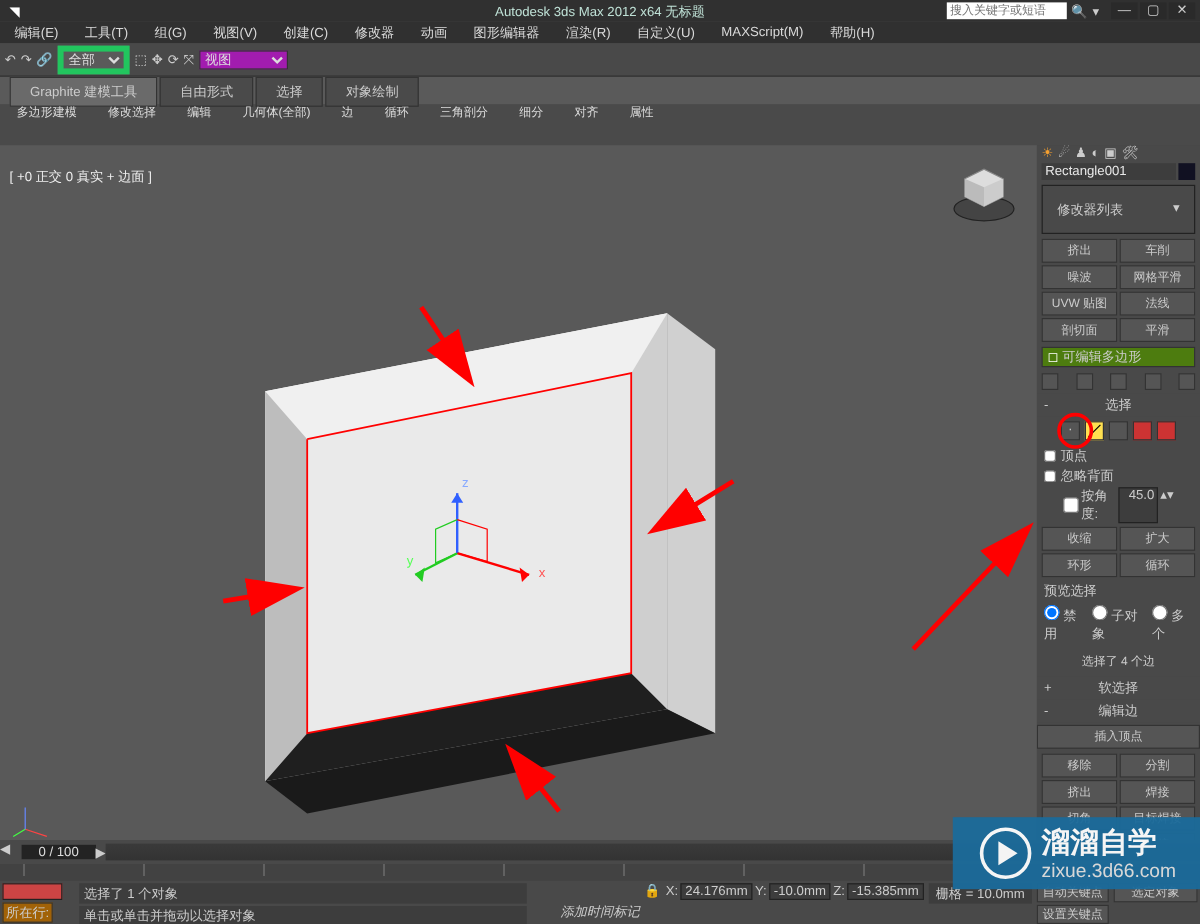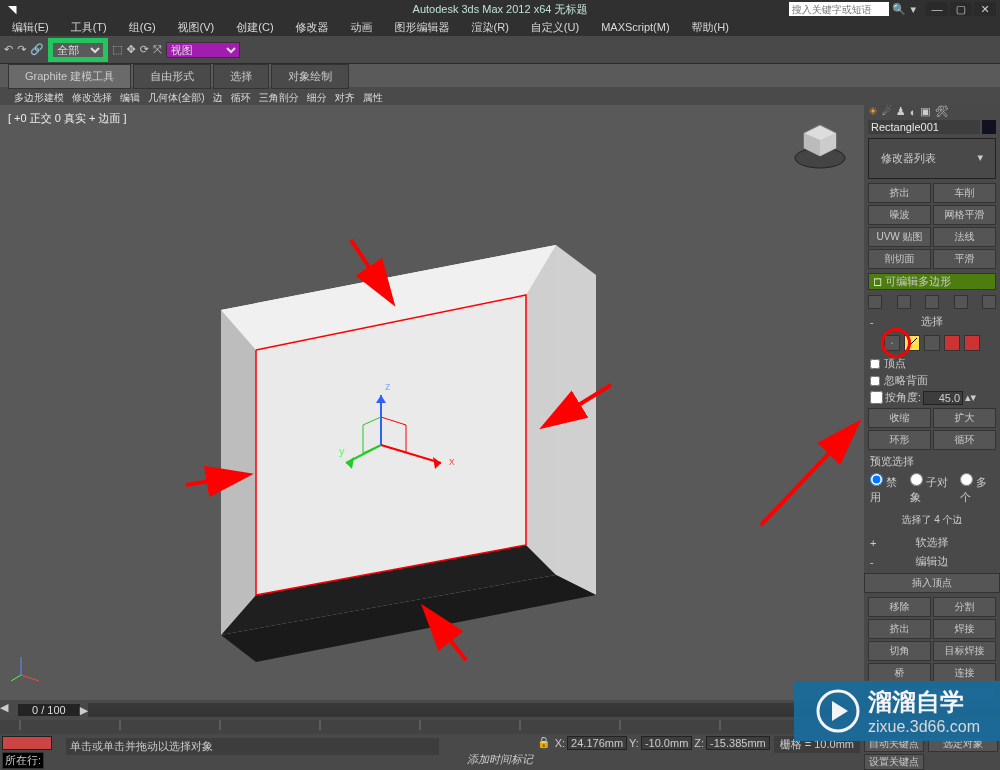--- a/index.html
+++ b/index.html
@@ -11,43 +11,43 @@
   .titlebar .search input { width:100px; height:14px; background:#fff; color:#999; font-size:10px; border:none; padding:0 3px;}
   .titlebar .win-controls { display:flex; gap:2px; margin-left:6px;}
   .titlebar .win-controls span { width:22px; height:14px; background:#2a2a2a; text-align:center; line-height:14px;}
   .menubar { height:18px; background:#303030; display:flex; padding:0 12px; gap:22px; align-items:center;}
   .menubar span { color:#dadada; font-size:11px; }
   .toolbar1 { height:26px; background:#494949; display:flex; align-items:center; padding:0 4px; gap:4px; border-bottom:1px solid #2c2c2c;}
   .top-left-svg { position:absolute; left:0; top:0; pointer-events:none; }
   .tabbar { height:23px; background:#5a5a5a; display:flex; align-items:flex-start; padding:0 8px;}
   .tabbar .tab { padding:4px 16px; background:#4a4a4a; color:#ccc; border:1px solid #333; margin-right:2px;}
   .tabbar .tab.active { background:#6a6a6a; }
-  .subtool { height:18px; background:#4a4a4a; display:flex; gap:8px; align-items:flex-end; padding:0 14px;}
+  .subtool { height:34px; background:#4a4a4a; display:flex; gap:26px; align-items:flex-start; padding:0 14px;}
   .subtool span { color:#ddd; font-size:10px;}
   .main { display:flex; height:600px;}
   .viewport { flex:1; background:#595959; position:relative;}
-  .viewport-label { position:absolute; left:8px; top:6px; font-size:11px; color:#eee;}
+  .viewport-label { position:absolute; left:8px; top:19px; font-size:11px; color:#eee;}
   .viewcube { position:absolute; right:15px; top:8px;}
   .sidepanel { width:136px; background:#494949; display:flex; flex-direction:column;}
   .sp-icons { height:18px; display:flex; gap:4px; align-items:center; justify-content:flex-start; padding-left:4px;}
   .sp-row { display:flex; align-items:center; padding:2px 4px; gap:2px;}
   .sp-row.name { }
   .sp-row .text { flex:1; background:#3d3d3d; padding:1px 3px; color:#e8e8e8;}
   .sp-mod-select { background:#494949; border:1px solid #222; padding:12px; margin:2px 4px; display:flex; justify-content:space-between;}
   .sp-grid { display:grid; grid-template-columns:1fr 1fr; gap:2px; padding:2px 4px;}
   .sp-btn { background:#555; border:1px solid #333; text-align:center; padding:2px 0; font-size:10px;}
   .sp-stack { height:70px; background:#5a5a5a; margin:2px 4px; border:1px solid #333;}
   .sp-stack-item { background:#4d7c0f; color:#e0b020; padding:0 4px;}
   .sp-buttons-btm { display:flex; justify-content:space-between; padding:3px 4px;}
   .sp-buttons-btm span { width:14px; height:14px; background:#555; border:1px solid #333;}
   .section-hdr { display:flex; align-items:center; padding:2px 6px; background:#494949; font-size:10px; justify-content:center;}
   .check-row { display:flex; align-items:center; gap:4px; padding:1px 6px;}
   .check-row input { width:10px; height:10px;}
   .radio-row { display:flex; gap:6px; padding:2px 6px;}
-  .numfield { display:flex; align-items:center; gap:2px; padding:1px 6px;}
+  .numfield { display:flex; gap:2px; padding:1px 22px;}
   .numfield .num { background:#3d3d3d; border:1px solid #222; width:40px; text-align:right; padding:0 2px;}
   .sel-note { text-align:center; font-size:10px; padding:6px 0;}
   .btm { position:absolute; left:0; right:0; bottom:0;}
   .timeslider { height:20px; background:#494949; display:flex; align-items:center;}
   .ts-left { width:18px; height:18px;}
   .ts-label { padding:0 14px; background:#232323; color:#ddd;}
   .timeline { height:14px; background:#424242; position:relative;}
   .status { height:36px; background:#494949; display:flex; align-items:flex-start; gap:4px; padding:2px;}
   .btn-red-circle { position:absolute; border:3px solid #ff0000; border-radius:50%;}
   .watermark { position:absolute; right:0; bottom:29px; width:206px; height:60px; background:#1b6b9b; display:flex; align-items:center; justify-content:center; color:#fff; font-size:26px; opacity:0.95;}
@@ -308,24 +308,25 @@
           <line x1="52%" y1="0" x2="52%" y2="10"></line>
           <line x1="62%" y1="0" x2="62%" y2="10"></line>
           <line x1="72%" y1="0" x2="72%" y2="10"></line>
     </g>
       </svg>
   </div>
   <div class="status">
     <div style="width:60px;">
       <div style="width:50px;height:14px;background:#c44;border:1px solid #222;"></div>
       <div style="display:flex">
-          <span style="background:#000000;border:1px solid #333;padding:0 2px;margin-top:2px">所在行:</span>
+          <span style="background:#a16207;border:1px solid #333;padding:0 2px;margin-top:2px">所在行:</span>
         </div>
     </div>
     <div style="flex:1;">
+      <div style="background:#3d3d3d;padding:1px 4px;">选择了 1 个对象</div>
       <div style="background:#3d3d3d;padding:1px 4px;margin-top:2px;">单击或单击并拖动以选择对象</div>
     </div>
     <div style="width:90px; padding-top:16px; text-align:right;font-style:italic;">添加时间标记</div>
     <span>🔒</span>
     <div style="display:flex; gap:2px; align-items:center;">
       <span>X:</span>
         <span class="num" style="background:#3d3d3d;border:1px solid #222;padding:0 3px;">24.176mm</span>
       <span>Y:</span>
         <span class="num" style="background:#3d3d3d;border:1px solid #222;padding:0 3px;">-10.0mm</span>
       <span>Z:</span>

